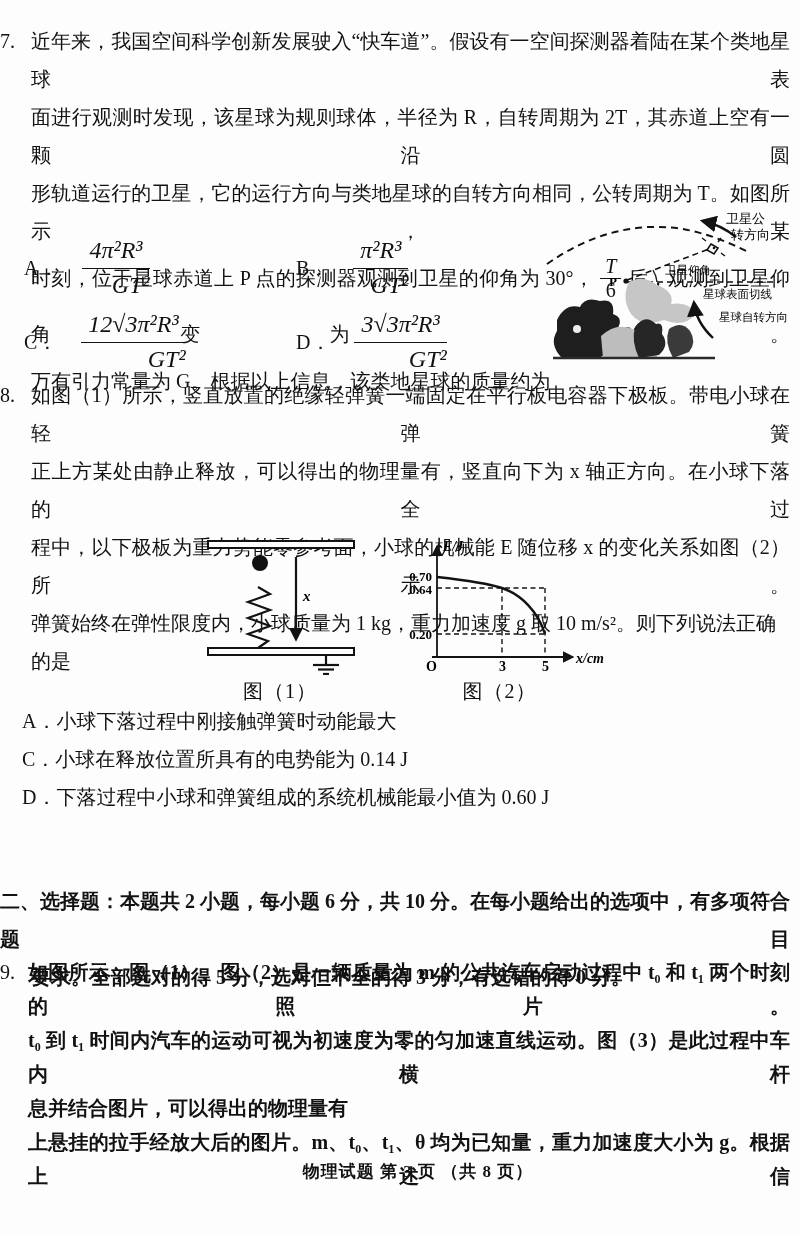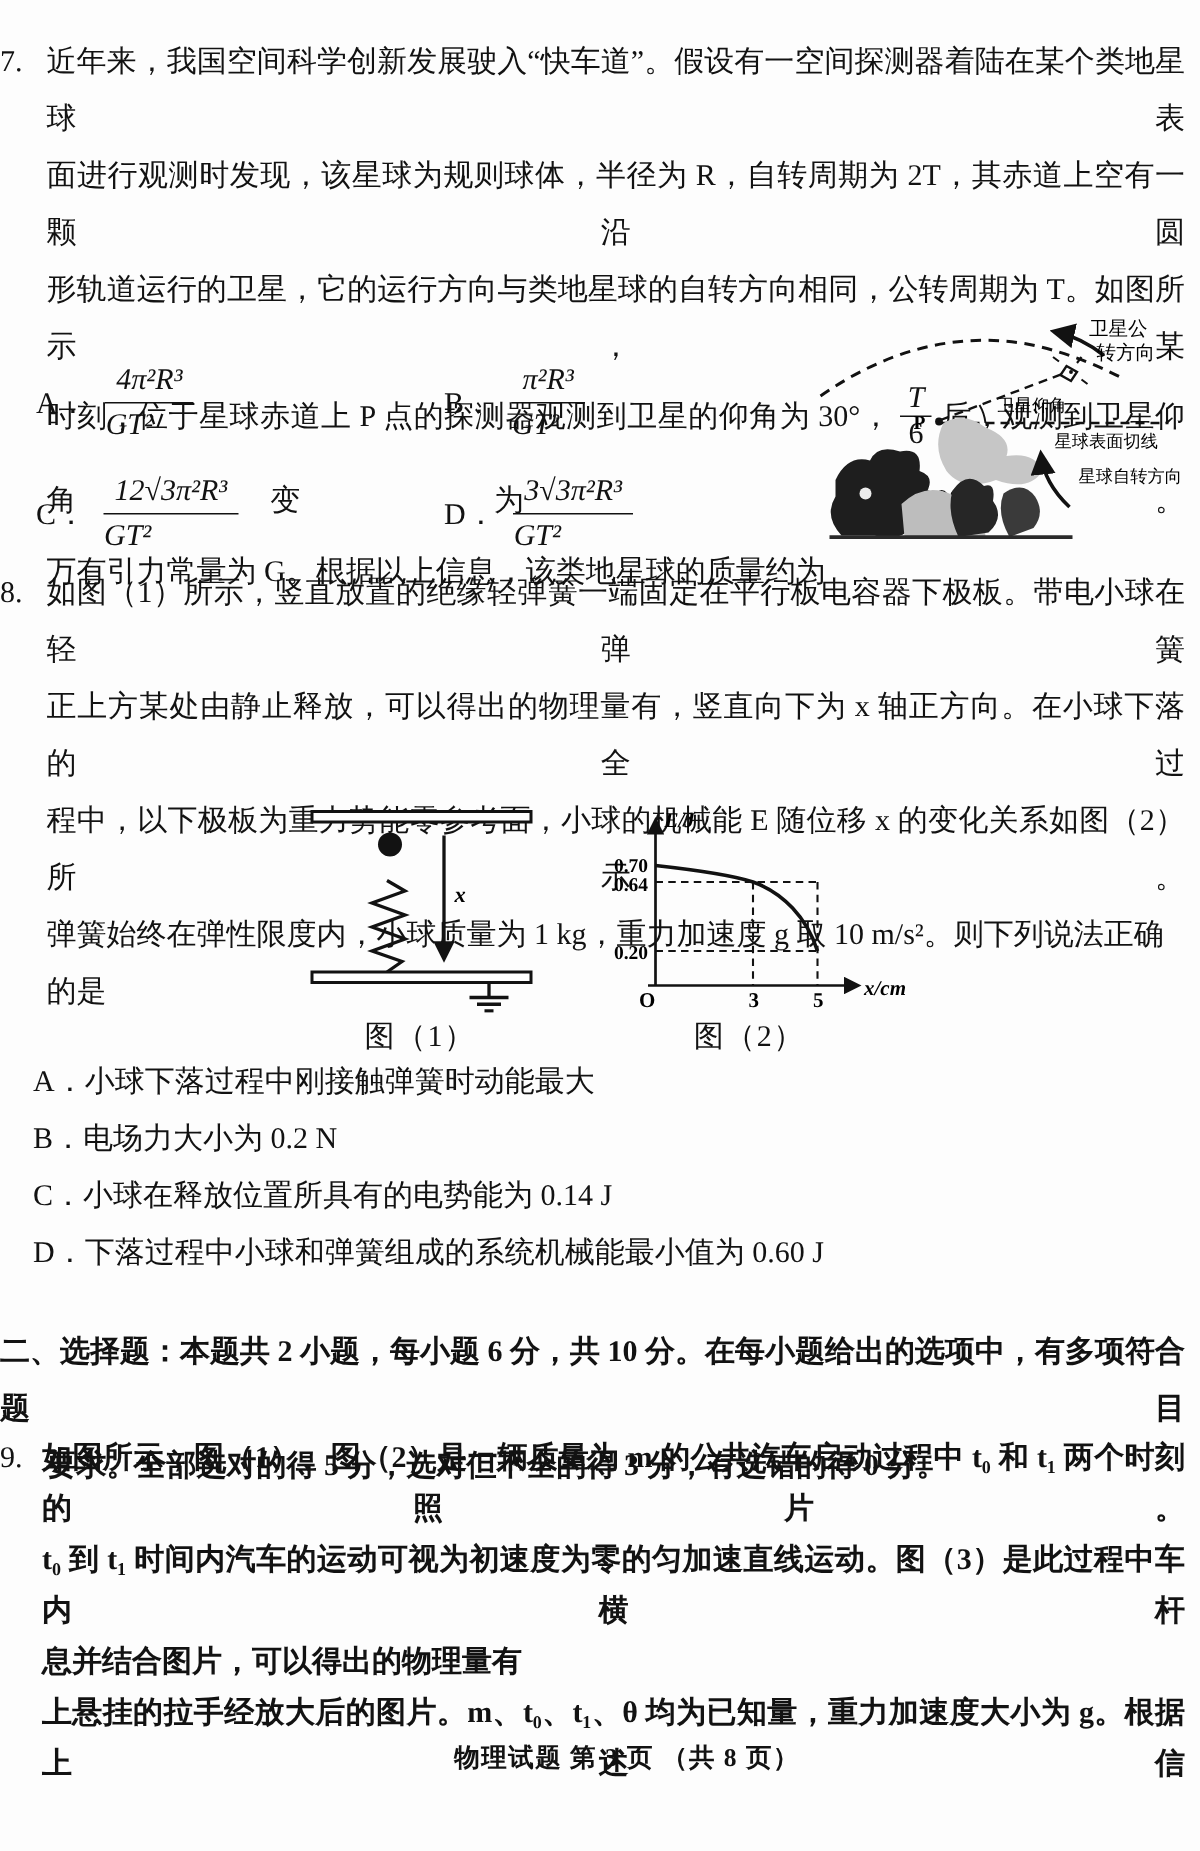--- a/index.html
+++ b/index.html
@@ -20,22 +20,22 @@
   .ifrac{display:inline-flex;flex-direction:column;align-items:center;
     vertical-align:middle;font-style:italic;line-height:1.05;margin:0 6px;
     transform:translateY(-2px);}
   .ifrac .n{border-bottom:1.6px solid #121212;padding:0 5px 1px;}
   .ifrac .d{padding-top:1px;font-style:normal;}
   
   .opt-grid{position:absolute;left:24px;top:236px;display:grid;
     grid-template-columns:272px 272px;row-gap:10px;}
   .opt{display:flex;align-items:center;height:64px;}
   .opt-label{margin-right:12px;}
-  .frac{display:inline-flex;flex-direction:column;align-items:flex-start;
-    font-style:italic;font-size:20px;line-height:1.15;}
+  .frac{display:inline-flex;flex-direction:column;align-items:flex-end;
+    font-style:italic;font-size:24px;line-height:1.15;margin-left:12px;}
   .frac .n{border-bottom:1.8px solid #121212;padding:0 7px 3px;}
   .frac .d{padding-top:3px;}
   
   .fig7{position:absolute;left:543px;top:208px;}
   .figrow{position:absolute;left:196px;top:533px;display:flex;gap:28px;}
   .figcell{display:flex;flex-direction:column;align-items:center;}
   .figcap{line-height:28px;margin-top:2px;letter-spacing:1px;}
   
   .q8opts{position:absolute;left:22px;top:702px;width:760px;}
   .q8opts div{line-height:38px;}
@@ -209,21 +209,20 @@
         <text x="34" y="138" font-size="14" font-weight="bold">O</text>
         <text x="107" y="138" font-size="14" font-weight="bold">3</text>
         <text x="150" y="138" font-size="14" font-weight="bold">5</text>
       </svg>
       <div class="figcap">图（2）</div>
     </div>
   </div>
 
   <div class="q8opts">
     <div>A．小球下落过程中刚接触弹簧时动能最大</div>
-    <div>B．电场力大小为 0.2 N</div>
     <div>C．小球在释放位置所具有的电势能为 0.14 J</div>
     <div>D．下落过程中小球和弹簧组成的系统机械能最小值为 0.60 J</div>
   </div>
 
   <div class="sec2">
     <div class="l1">二、选择题：本题共 2 小题，每小题 6 分，共 10 分。在每小题给出的选项中，有多项符合题目</div>
     <div class="l2">要求。全部选对的得 5 分，选对但不全的得 3 分，有选错的得 0 分。</div>
   </div>
 
   <div class="qblock" style="top:955px;">

